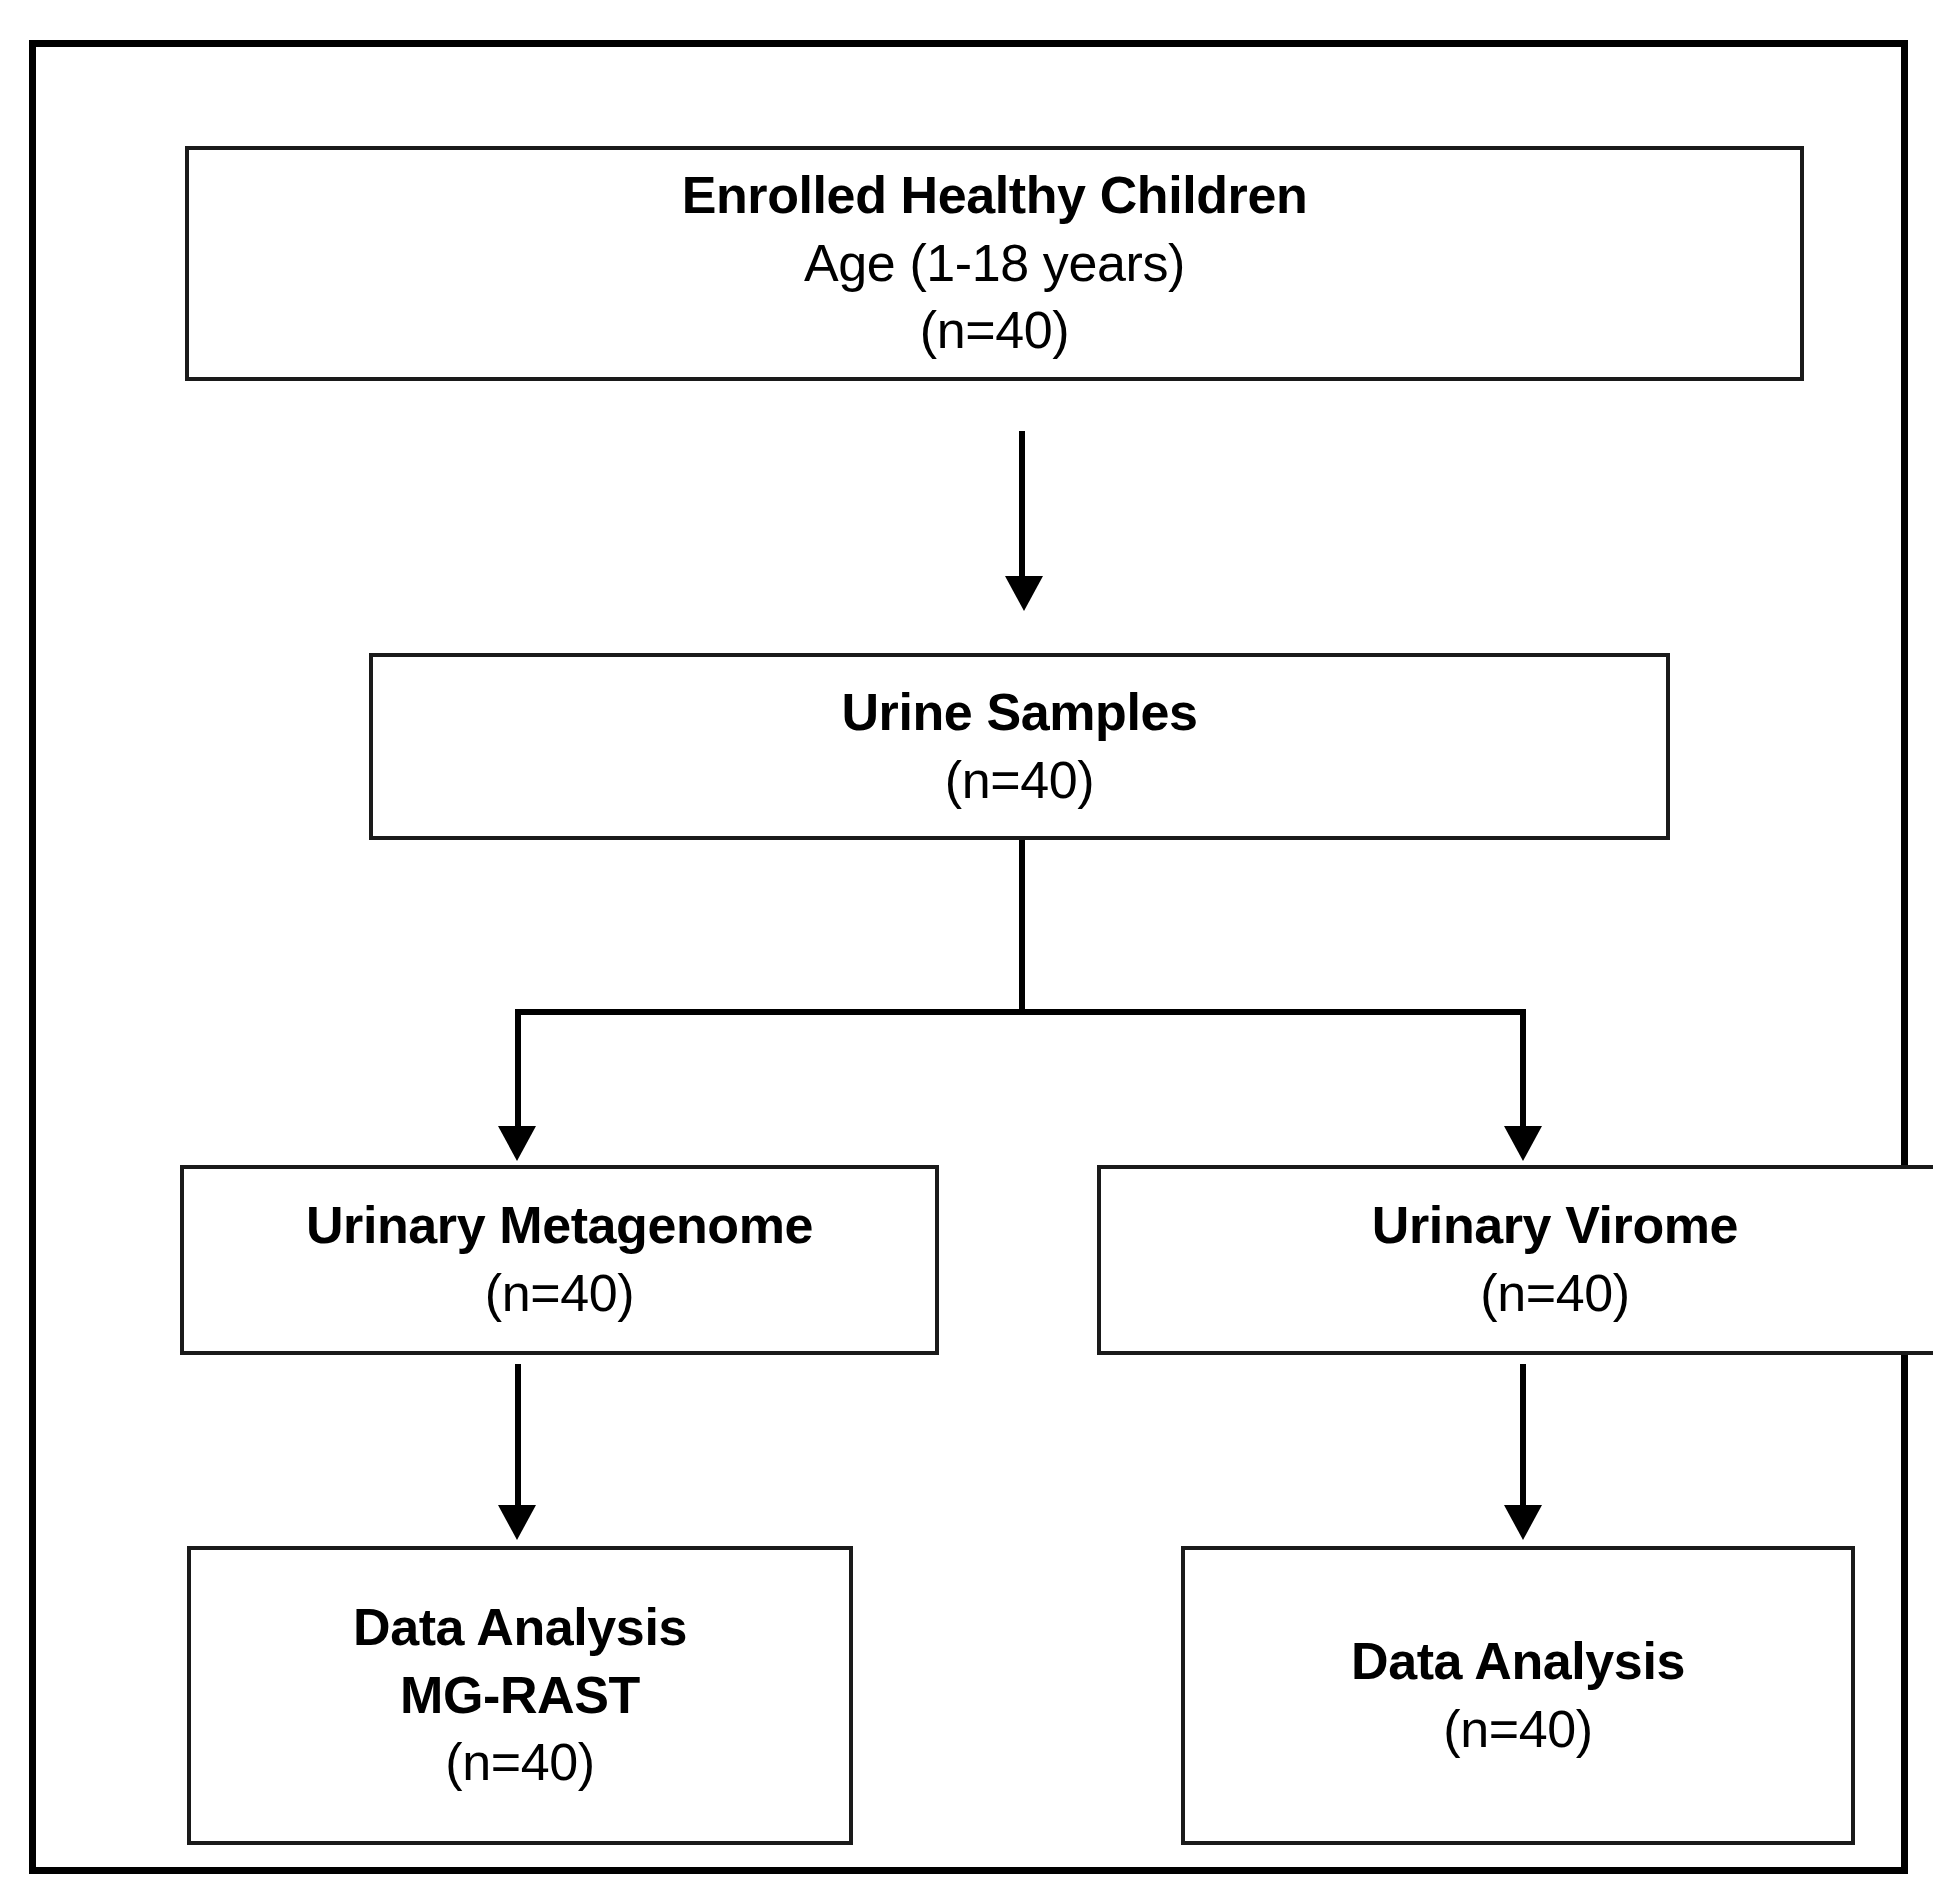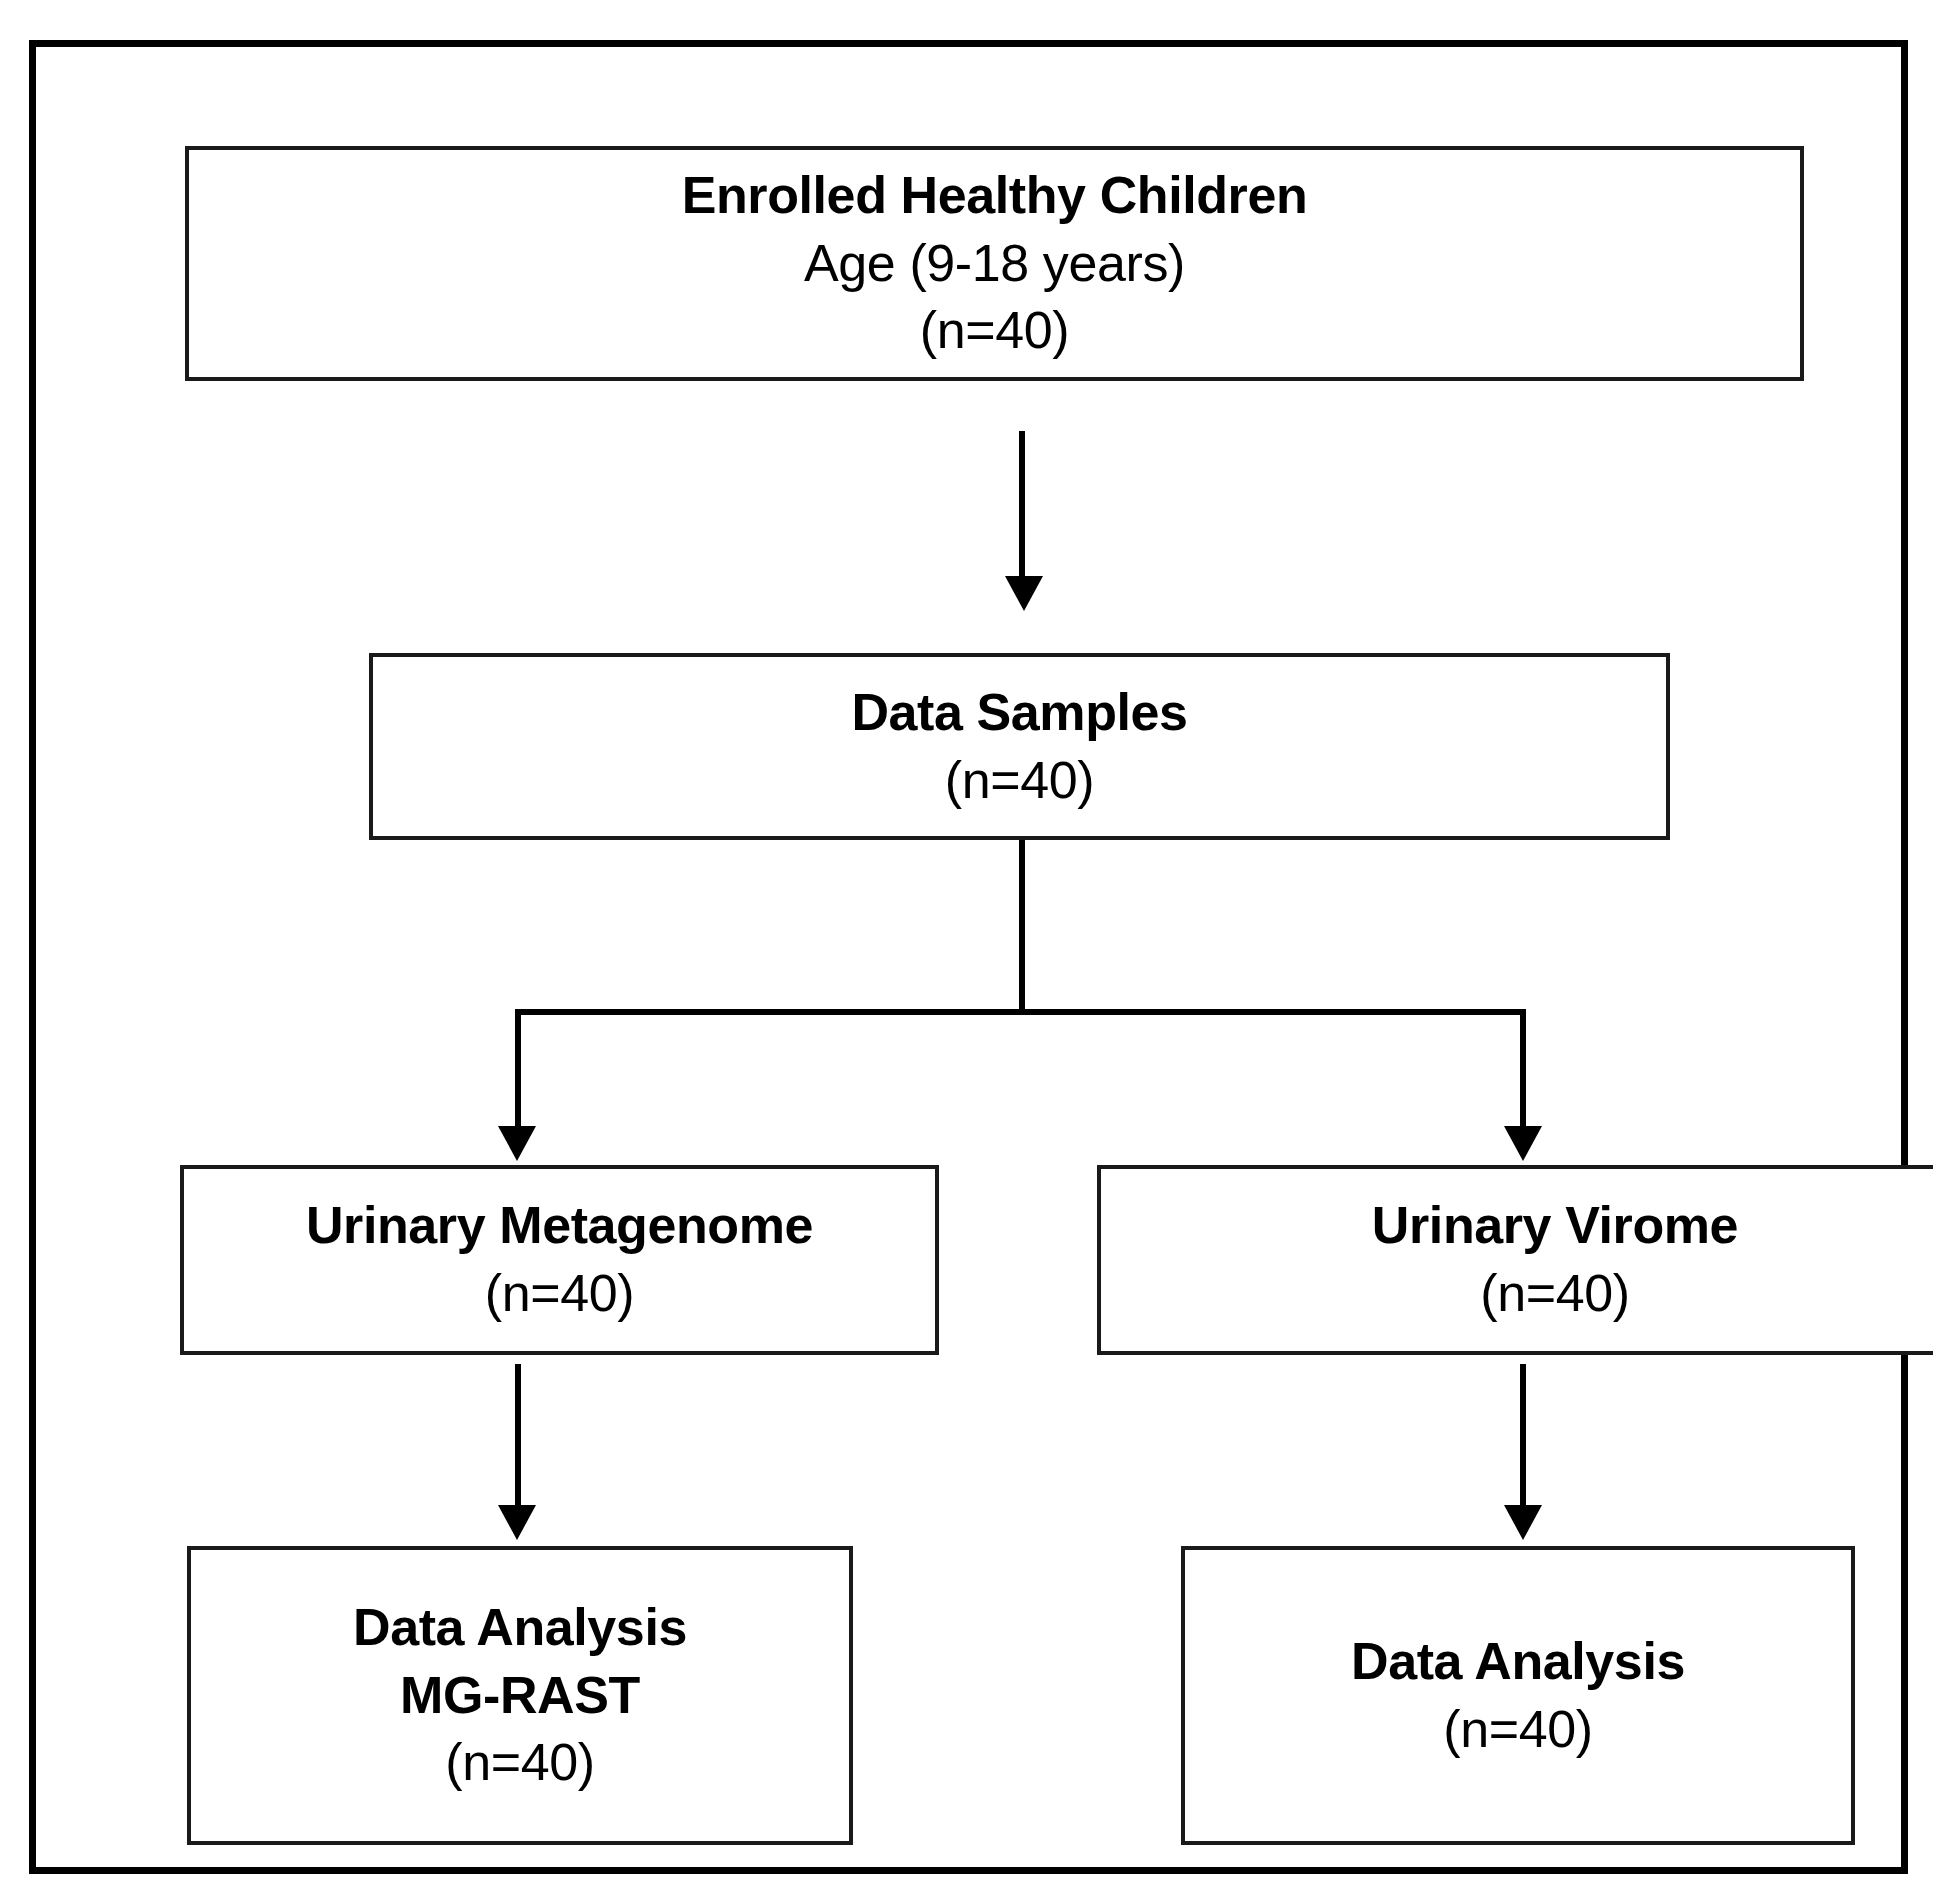--- a/index.html
+++ b/index.html
@@ -105,29 +105,29 @@
   #arrow-right-head { left: 1468px; top: 1458px; }
 </style>
 </head>
 <body>
 
 <div id="canvas">
   <div class="outer-frame">
 
     <div class="node-box" id="box-enrolled">
       <div class="line-bold">Enrolled Healthy Children</div>
-      <div class="line-regular">Age (9-18 years)</div>
+      <div class="line-regular">Age (1-18 years)</div>
       <div class="line-regular">(n=40)</div>
     </div>
 
     <div class="v-line" id="arrow1-line"></div>
     <div class="arrow-head" id="arrow1-head"></div>
 
     <div class="node-box" id="box-urine-samples">
-      <div class="line-bold">Data Samples</div>
+      <div class="line-bold">Urine Samples</div>
       <div class="line-regular">(n=40)</div>
     </div>
 
     <div class="v-line" id="split-stem"></div>
     <div class="h-line" id="split-bar"></div>
     <div class="v-line" id="split-left-v"></div>
     <div class="arrow-head" id="split-left-h"></div>
     <div class="v-line" id="split-right-v"></div>
     <div class="arrow-head" id="split-right-h"></div>
 

